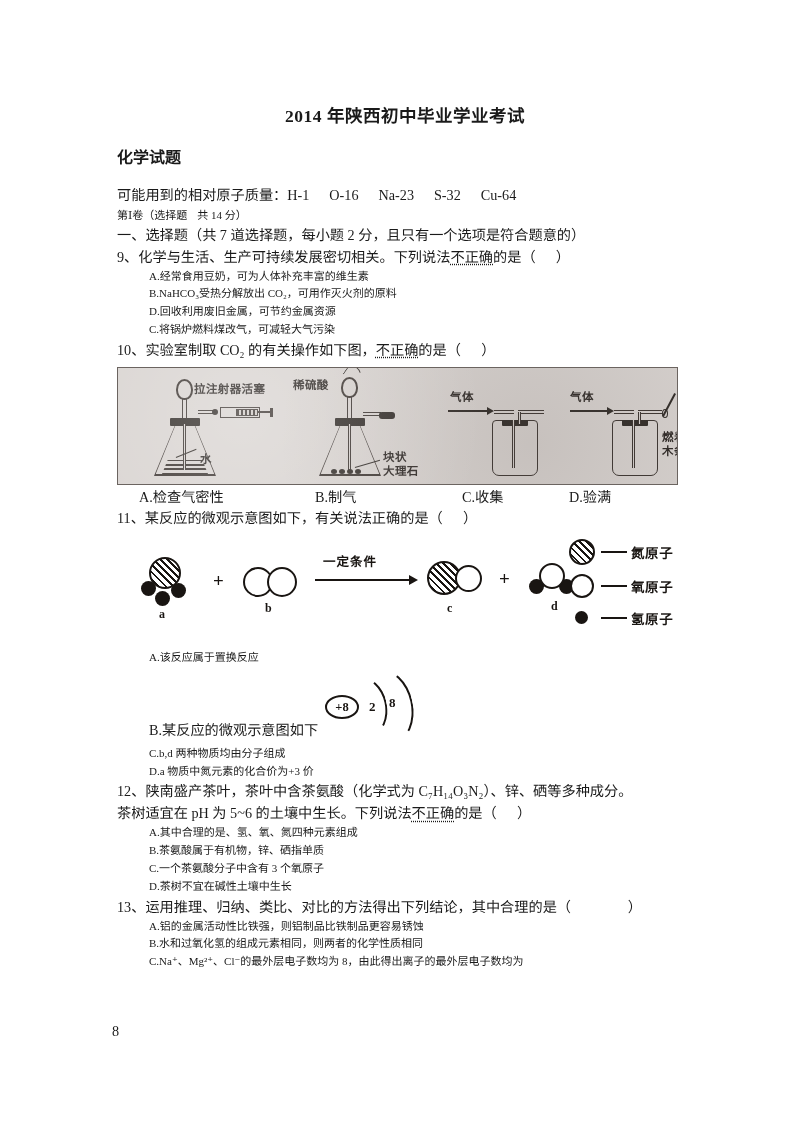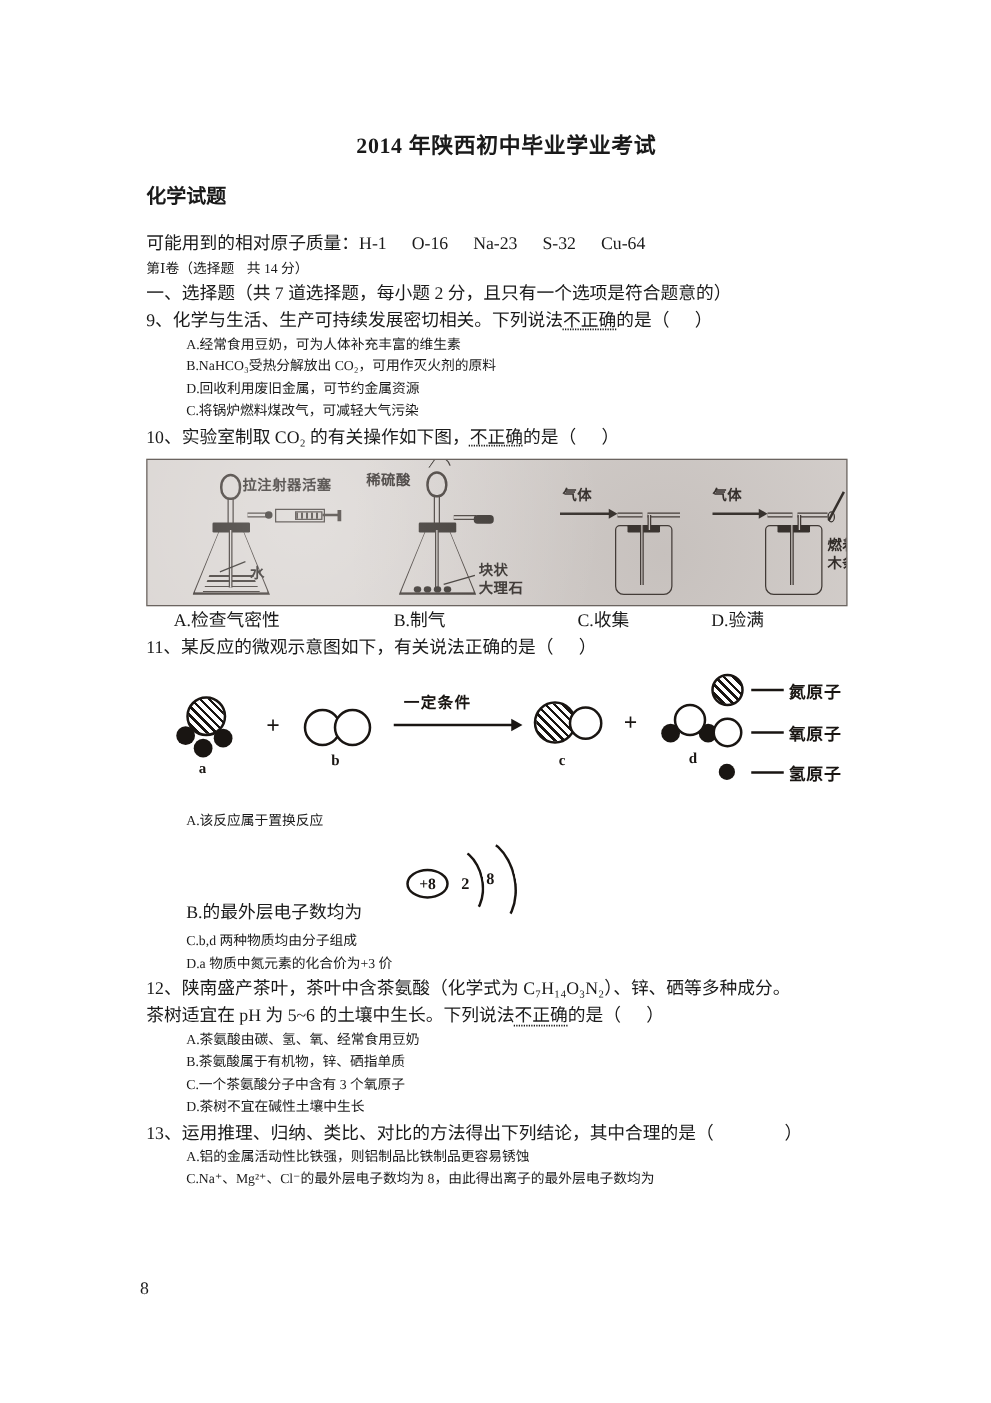--- a/index.html
+++ b/index.html
@@ -618,21 +618,21 @@
       </div>
     </div>
 
   </div>
 
   <ul class="opts" style="margin-top:2px;">
     <li>A.该反应属于置换反应</li>
   </ul>
 
   <div class="optb-row">
-    <span class="optb-text">B.的最外层电子数均为</span>
+    <span class="optb-text">B.某反应的微观示意图如下</span>
     <div class="atom-struct">
       <div class="nucleus">+8</div>
       <div class="shell shell-1"></div>
       <div class="shell shell-2"></div>
       <div class="shell-count" style="left:44px; top:30px;">2</div>
       <div class="shell-count" style="left:64px; top:26px;">8</div>
     </div>
   </div>
 
   <ul class="opts">
@@ -640,29 +640,30 @@
     <li>D.a 物质中氮元素的化合价为+3 价</li>
   </ul>
 
   <p class="q-stem">
     <span>12、</span><span>陕南盛产茶叶，茶叶中含茶氨酸（化学式为 C₇H₁₄O₃N₂）、锌、硒等多种成分。</span>
   </p>
   <p class="q-stem">
     <span>茶树适宜在 pH 为 5~6 的土壤中生长。下列说法</span><span class="dotted">不正确</span><span>的是（</span><span class="blank-paren">&nbsp;&nbsp;&nbsp;&nbsp;&nbsp;</span><span>）</span>
   </p>
   <ul class="opts">
-    <li>A.茶氨酸由碳、氢、氧、经常食用豆奶</li>
+    <li>A.其中合理的是、氢、氧、氮四种元素组成</li>
     <li>B.茶氨酸属于有机物，锌、硒指单质</li>
     <li>C.一个茶氨酸分子中含有 3 个氧原子</li>
     <li>D.茶树不宜在碱性土壤中生长</li>
   </ul>
 
   <p class="q-stem">
     <span>13、</span><span>运用推理、归纳、类比、对比的方法得出下列结论，其中合理的是（</span><span class="blank-paren">&nbsp;&nbsp;&nbsp;&nbsp;&nbsp;&nbsp;&nbsp;&nbsp;&nbsp;&nbsp;&nbsp;&nbsp;&nbsp;&nbsp;</span><span>）</span>
   </p>
   <ul class="opts">
     <li>A.铝的金属活动性比铁强，则铝制品比铁制品更容易锈蚀</li>
+    <li>B.水和过氧化氢的组成元素相同，则两者的化学性质相同</li>
     <li>C.Na⁺、Mg²⁺、Cl⁻的最外层电子数均为 8，由此得出离子的最外层电子数均为</li>
   </ul>
 
   <div class="page-number">8</div>
 
 </div>
 
 </body></html>

